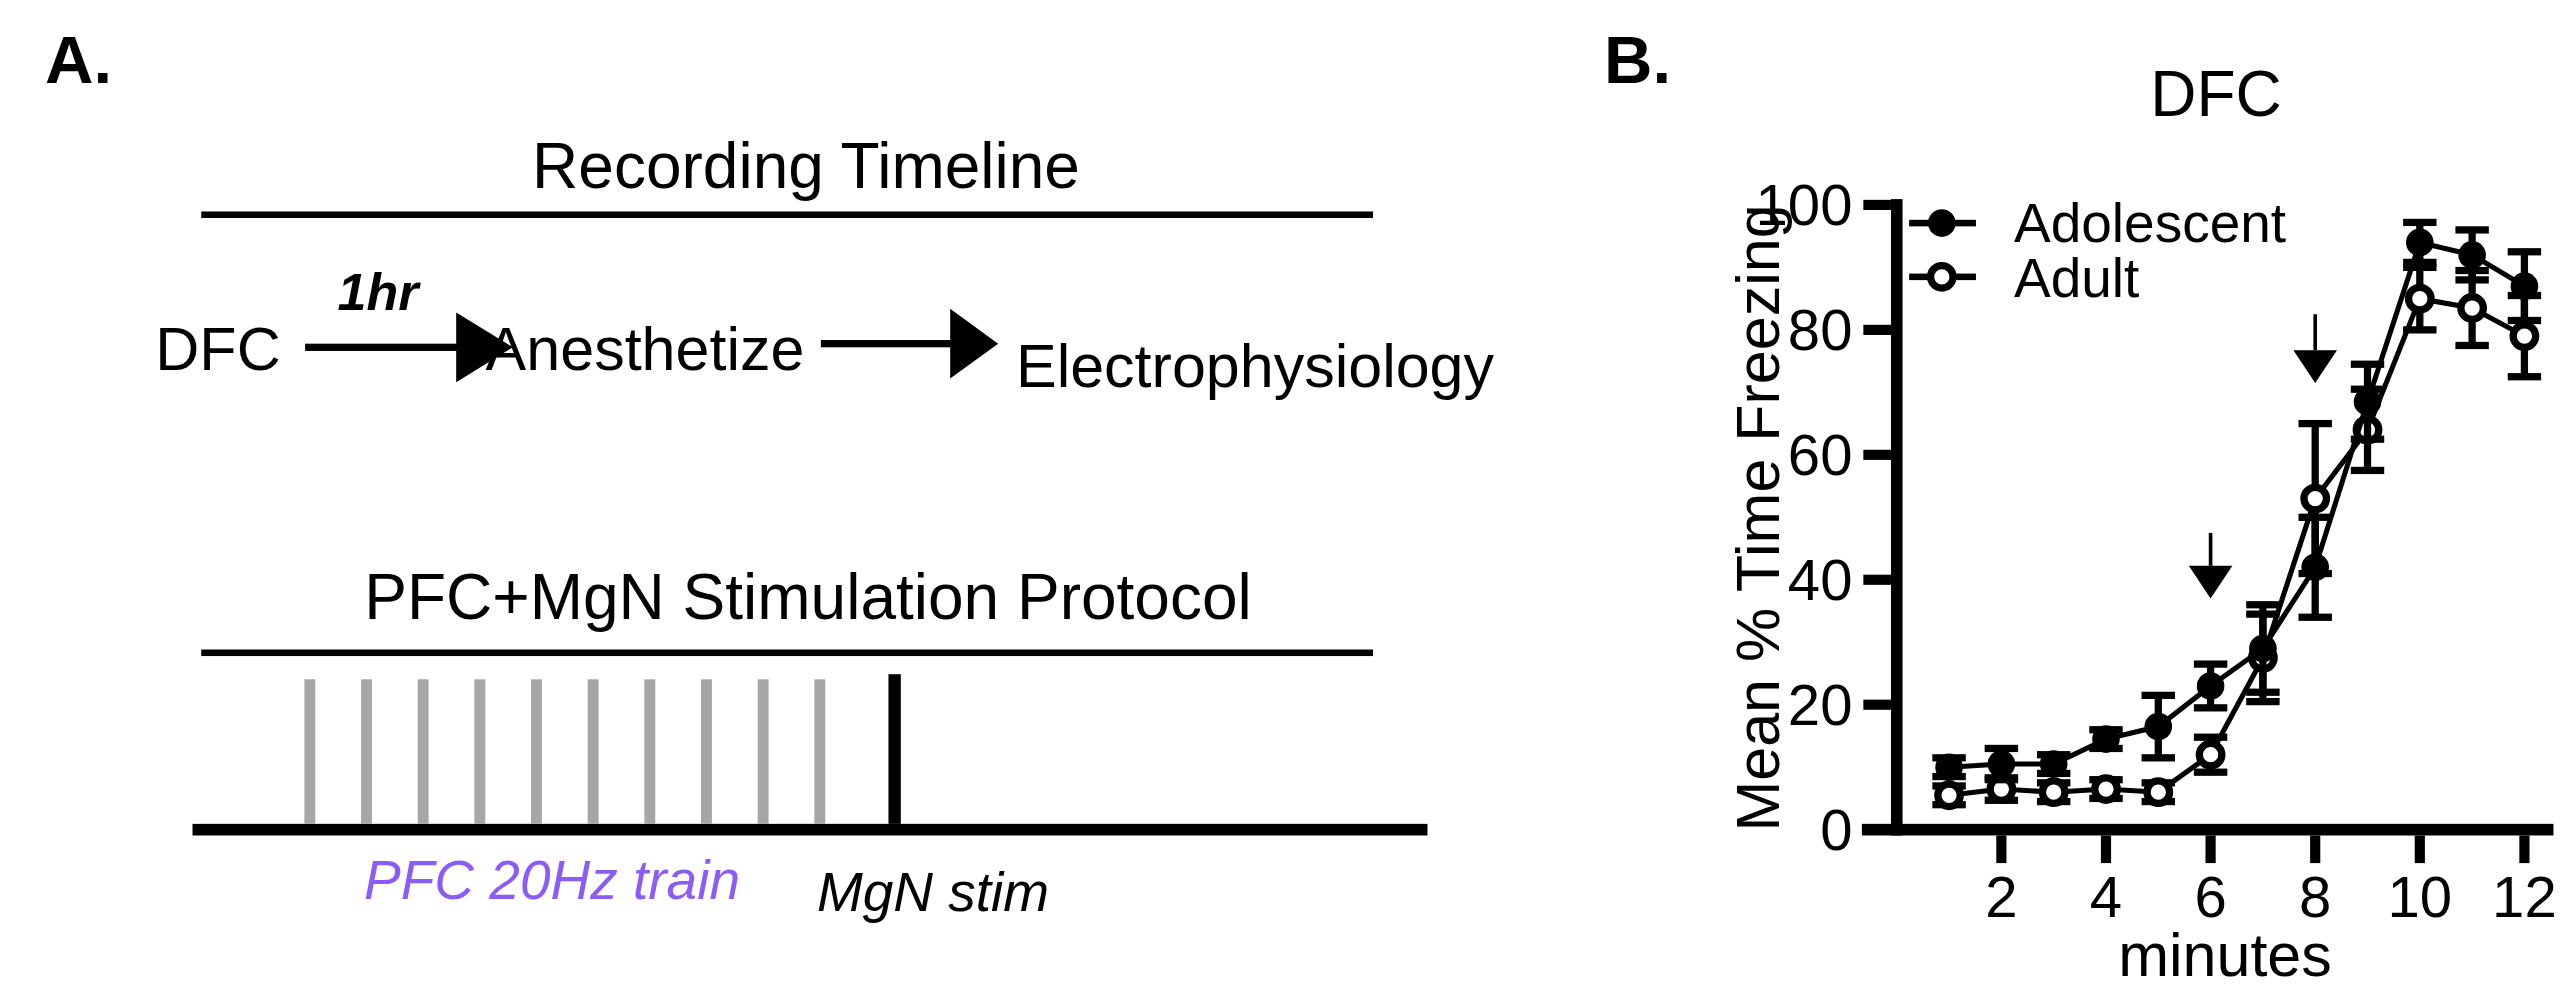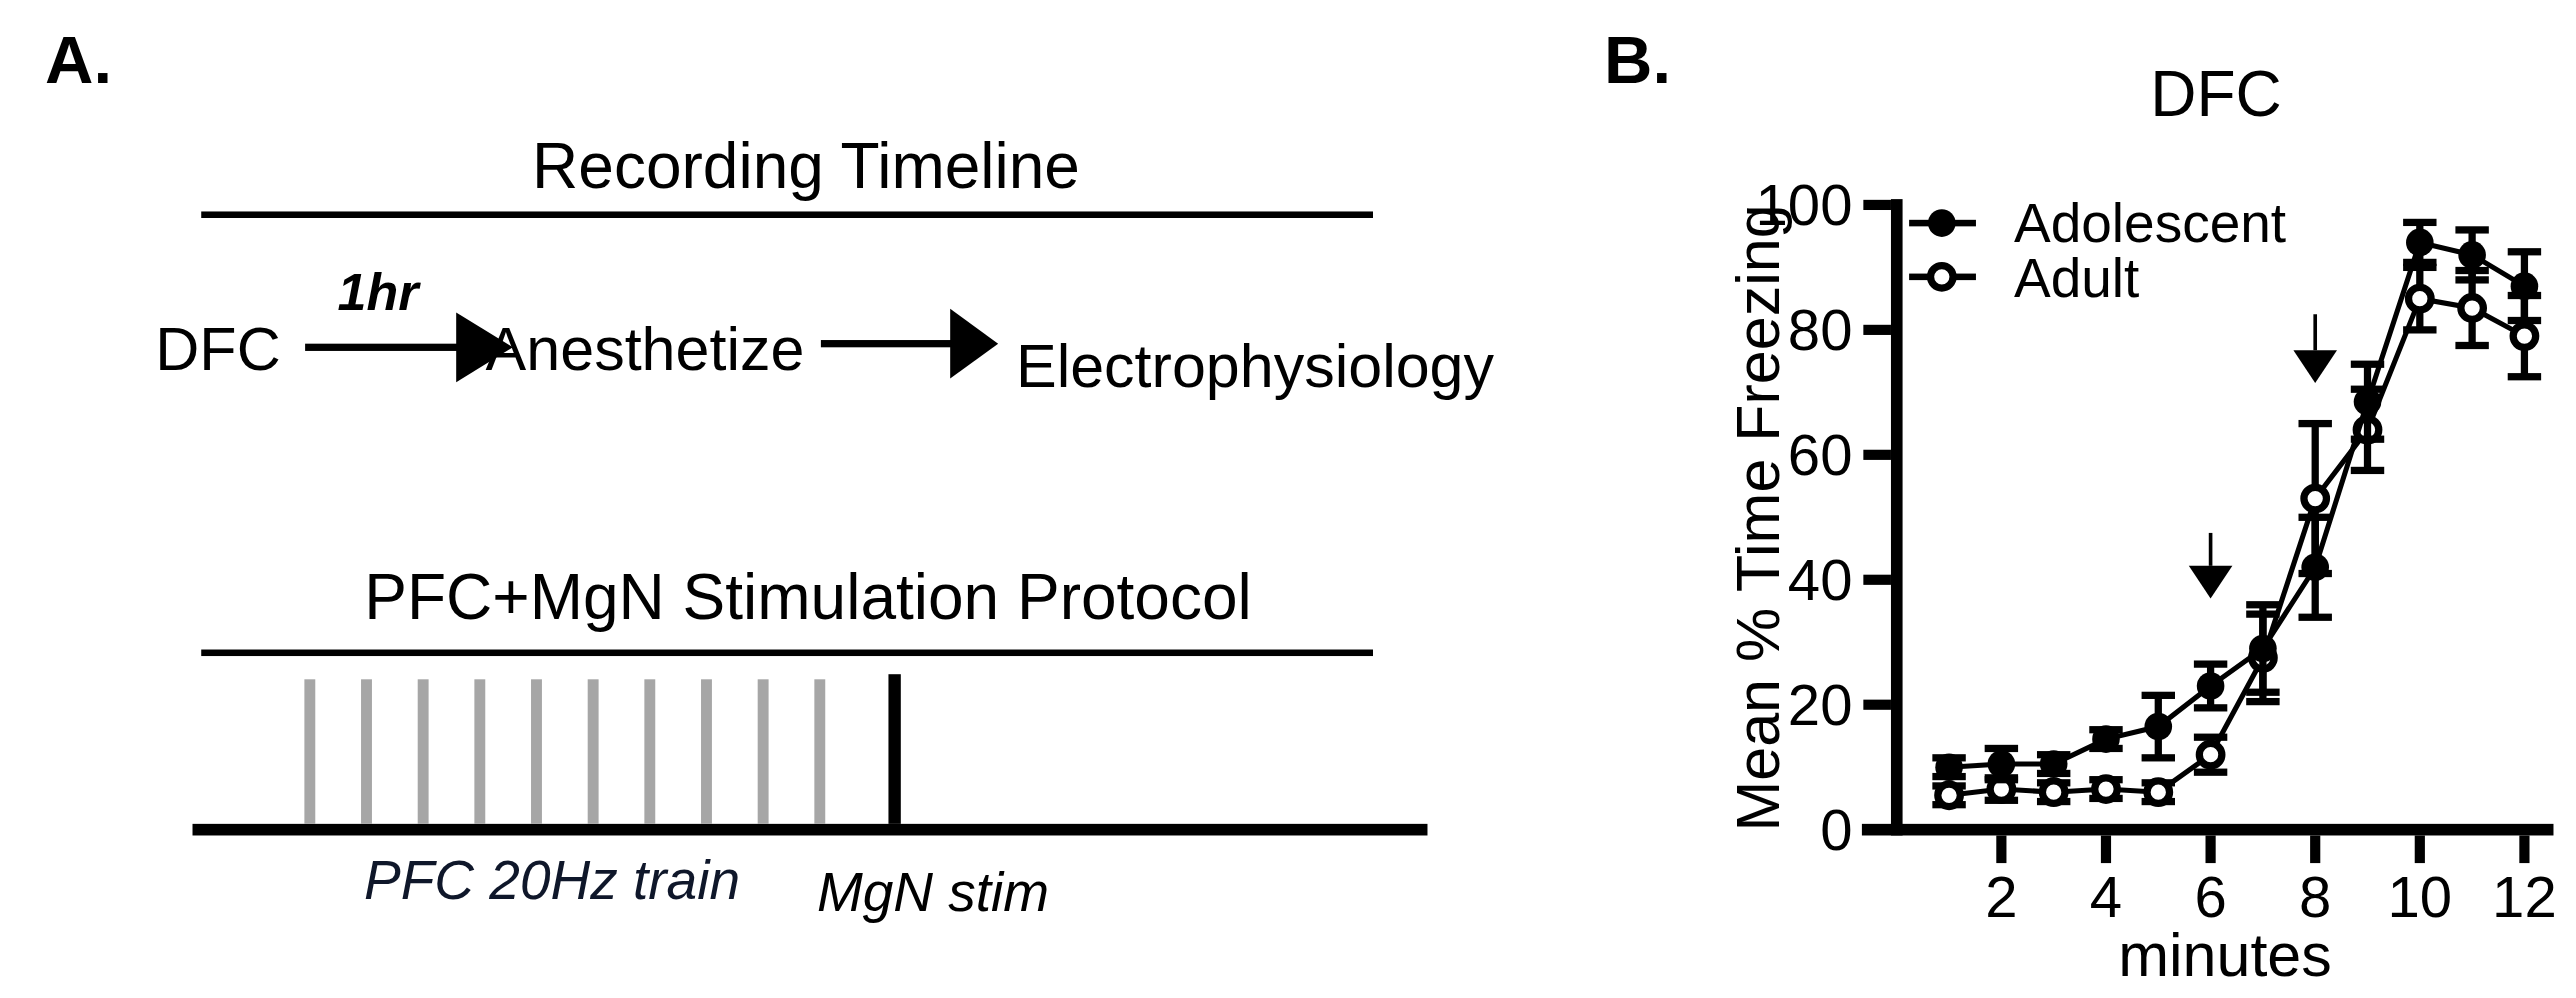--- a/index.html
+++ b/index.html
@@ -6,21 +6,21 @@
   body{width:2576px;height:999px;background:#ffffff;overflow:hidden;position:relative;
        font-family:"Liberation Sans", sans-serif;color:#000;}
   .abs{position:absolute;white-space:nowrap;line-height:1;}
   .ctr{transform:translate(-50%,-50%);}
   .panel-label{font-size:67px;font-weight:bold;}
   .sec-title{font-size:64px;}
   .step-text{font-size:61px;}
   .interval{font-size:52px;font-style:italic;font-weight:bold;}
   .two-line{text-align:center;line-height:1.12;}
   .pulse-label{font-size:55px;font-style:italic;}
-  .gray-text{color:#0f172a;}
+  .gray-text{color:#8b5cf6;}
   .chart-title{font-size:64px;}
   .axis-title{font-size:61px;}
   .legend-label{font-size:55px;}
   .ylab{transform:translate(-50%,-50%) rotate(-90deg);}
   svg.layer{position:absolute;left:0;top:0;}
   svg text{font-family:"Liberation Sans", sans-serif;}
 </style>
 </head>
 <body>
 

